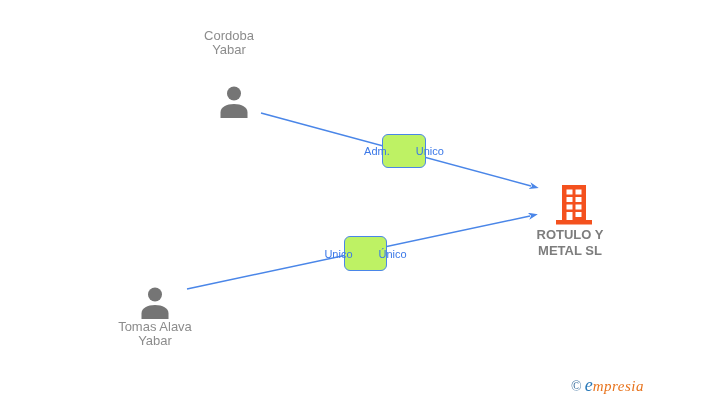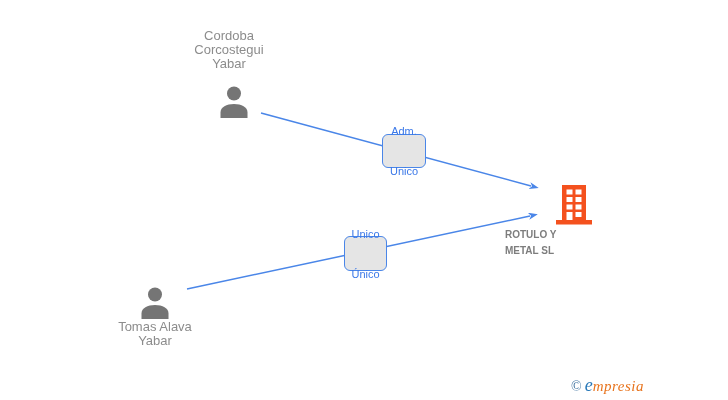--- a/index.html
+++ b/index.html
@@ -28,33 +28,33 @@
     position:absolute;
     font-size:13px;line-height:14px;
     color:var(--text-gray);
     text-align:center;
   }
   .person-icon svg{display:block;}
   .person-icon{position:absolute;}
   .company-icon{position:absolute;}
   .company-name{
     position:absolute;
-    font-size:10px;line-height:16px;
+    font-size:13px;line-height:16px;
     font-weight:bold;
     color:var(--company-text-gray);
-    text-align:left;
+    text-align:center;
   }
   .rel-label{
     position:absolute;
-    background:#e5e5e5;
+    background:#bef264;
     border:1px solid var(--edge-blue);
     border-radius:6px;
     color:var(--label-blue);
     font-size:11px;line-height:14px;
-    display:flex;flex-direction:column;
+    display:flex;flex-direction:row;
     align-items:center;justify-content:center;
     text-align:center;
     gap:26px;
   }
   .rel-label.adm{left:382px;top:134px;width:44px;height:34px;}
   .rel-label.socio{left:344px;top:236px;width:43px;height:35px;}
   .footer-logo{
     position:absolute;
     right:0;bottom:4px;
     font-family:"Liberation Serif",serif;
@@ -75,21 +75,20 @@
         <path d="M0,0 L9.5,3.6 L0,7.2 L2.6,3.6 Z" style="fill:var(--edge-blue)"></path>
       </marker>
     </defs>
     <line x1="261" y1="113" x2="531" y2="186" style="stroke:var(--edge-blue);stroke-width:1.5" marker-end="url(#arrow)"></line>
     <line x1="187" y1="289" x2="530" y2="216" style="stroke:var(--edge-blue);stroke-width:1.5" marker-end="url(#arrow)"></line>
   </svg>
 
   <div class="node">
     <div class="person-name" style="left:159px;top:29px;width:140px;">
       <div>Cordoba</div>
-      <div>Corcostegui</div>
       <div>Yabar</div>
     </div>
     <div class="person-icon" style="left:219px;top:85px;">
       <svg width="30" height="33" viewBox="0 0 30 33">
         <circle cx="15" cy="8.5" r="7" style="fill:var(--person-gray)"></circle>
         <path d="M1.5 33 v-5.5 c0 -5.5 6 -8.5 13.5 -8.5 s13.5 3 13.5 8.5 V33 Z" style="fill:var(--person-gray)"></path>
       </svg>
     </div>
   </div>
 

